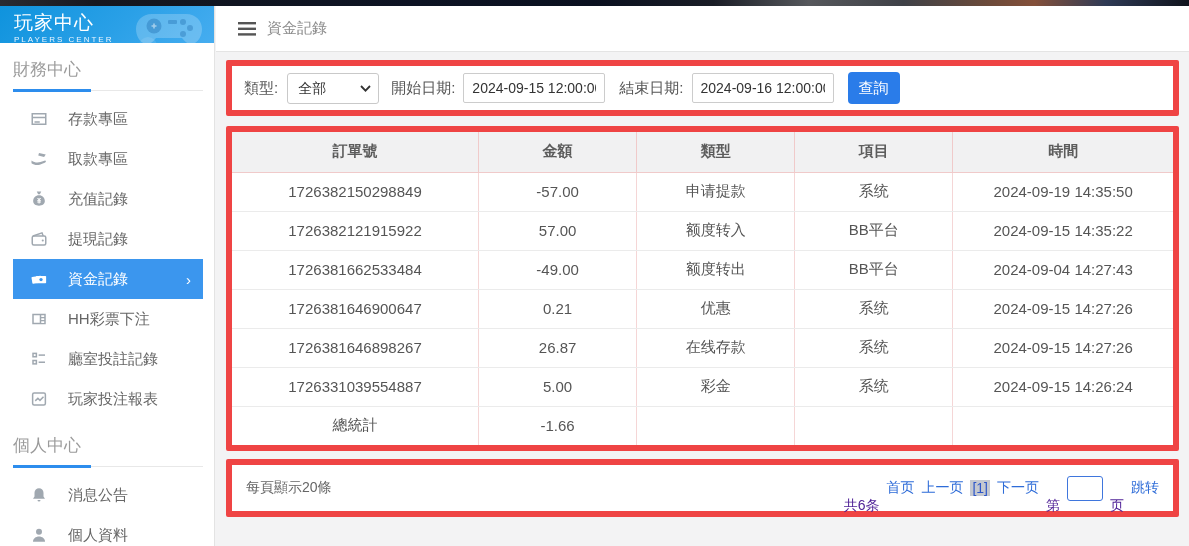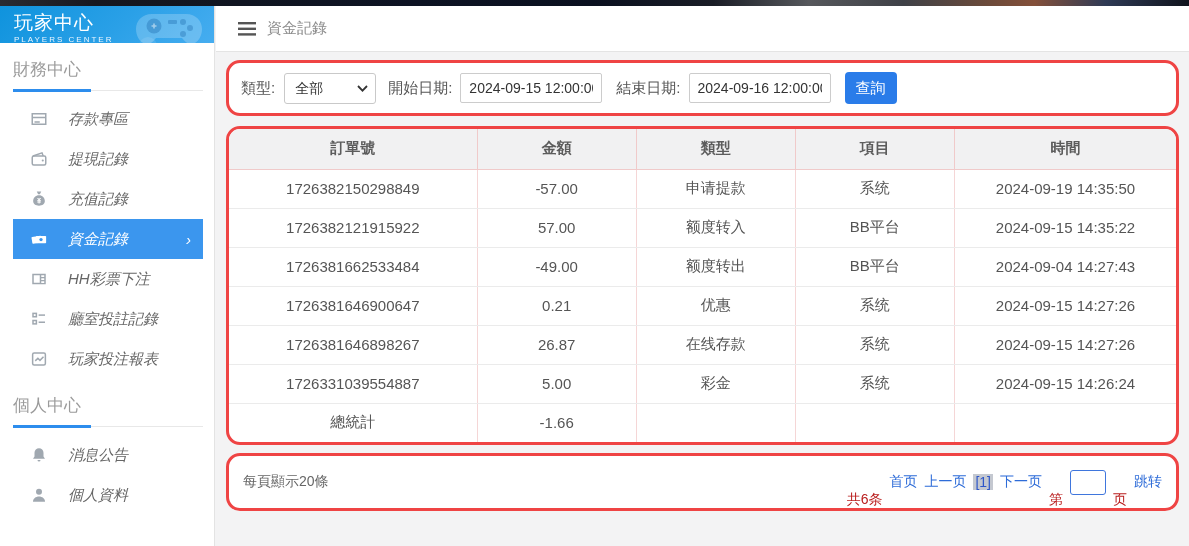--- a/index.html
+++ b/index.html
@@ -31,38 +31,38 @@
     color:#9b9b9b; font-size:17px;
     border-bottom:1px solid #e8e8e8; position:relative;
   }
   .section-title::after{
     content:""; position:absolute; left:0; bottom:-2px; width:78px; height:3px; background:#2d8ded;
   }
   .menu{ list-style:none; margin:8px 0 0; padding:0; }
   .menu-item{
     display:flex; align-items:center; height:40px;
     margin:0 11px 0 13px; padding-left:17px;
-    color:#666; font-size:15px; cursor:pointer;font-style:italic;
+    color:#666; font-size:15px; cursor:pointer;
   }
   .menu-item .icn{ width:18px; height:18px; margin-right:20px; color:#a0a8b0; flex:0 0 auto; display:flex; align-items:center; }
   .menu-item .icn svg{ width:100%; height:100%; }
   .menu-item.active{ background:#3b96ee; color:#fff; }
   .menu-item.active .icn{ color:#fff; }
   .menu-item .chev{ display:none; margin-left:auto; margin-right:12px; font-size:15px; line-height:1; }
   .menu-item.active .chev{ display:block; }
   
   .main{ position:absolute; top:6px; left:216px; width:973px; height:540px; }
   .topbar{
     height:46px; background:#fff; border-bottom:1px solid #e4e4e4;
     display:flex; align-items:center; padding-left:22px;
   }
   .hamburger{ cursor:pointer; display:flex; }
   .topbar-title{ margin-left:11px; color:#8b8b8b; font-size:15px; }
   .card{
-    margin:8px 10px 0; background:#fff; border:3px solid #ef4444; border-radius:14px;
+    margin:8px 10px 0; background:#fff; border:6px solid #ef4444; border-radius:2px;
   }
   
   .filter-card{ height:56px; display:flex; align-items:center; padding:0 12px; }
   .flabel{ color:#555; font-size:15px; }
   .select-wrap{ position:relative; margin:0 12px 0 9px; }
   .select-wrap select{
     appearance:none; -webkit-appearance:none; -moz-appearance:none;
     width:92px; height:31px; border:1px solid #c9c9c9; border-radius:3px;
     background:#fff; font-size:14px; color:#333; padding:0 24px 0 10px;
     font-family:inherit;
@@ -90,21 +90,21 @@
   }
   th:last-child, td:last-child{ border-right:none; }
   tr:last-child td{ border-bottom:none; }
   
   .footer-card{
     height:58px; display:flex; align-items:center; justify-content:space-between;
     padding:0 14px;
   }
   .page-size{ color:#666; font-size:14px; }
   .pager{ display:flex; align-items:center; gap:7px; font-size:14px; }
-  .ptotal,.jlabel{ color:#b91c1c;margin-top:36px; }
+  .ptotal,.jlabel{ color:#4c1d95;margin-top:36px; }
   .plink{ color:#2e6cd8; cursor:pointer; text-decoration:none; }
   .pcurrent{ background:#c4c8d0; color:#2d56c9; padding:0 2px; }
   .jump-input{ width:36px; height:25px; border:1px solid #3f76dd; border-radius:3px; font-family:inherit; padding:0 4px; }
 </style>
 </head>
 <body>
 
 <div class="top-strip"></div>
 
 <div class="sidebar">
@@ -130,36 +130,45 @@
     <li class="menu-item">
       <span class="icn">
         <svg viewBox="0 0 24 24" fill="currentColor">
             <path d="M2 4h20v16H2V4zm2 2v3h16V6H4zm0 5v7h16v-7H4zm2 4h7v2H6v-2z"></path>
           </svg>
       </span>
       <span>存款專區</span>
     </li>
     <li class="menu-item">
       <span class="icn">
+        <svg viewBox="0 0 24 24" fill="currentColor">
+            <path d="M12 4l9 2-2.2 3.4L11 7.2z"></path>
+            <path d="M2 14c4 3 8 3.2 12 2.1l6.2-2c2 .5 1 2.2-.6 2.8L13 19.5c-4 1.2-8 .3-11-1.8z"></path>
+          </svg>
+      </span>
+      <span>取款專區</span>
+    </li>
+    <li class="menu-item">
+      <span class="icn">
+        <svg viewBox="0 0 24 24" fill="currentColor">
+            <path d="M9 2h6l-1.8 3.6h-2.4z"></path>
+            <path d="M12 7c4.5 0 7.8 3.6 7.8 7.8 0 4-3.3 6.2-7.8 6.2s-7.8-2.2-7.8-6.2C4.2 10.6 7.5 7 12 7zm-2.6 3.6l2 2.6H9.6v1.2h1.8v1h-1.8v1.2h1.8V18h1.4v-1.4h1.8v-1.2h-1.8v-1h1.8v-1.2h-1.8l2-2.6h-1.7L12 12l-1 -1.4z" fill-rule="evenodd"></path>
+          </svg>
+      </span>
+      <span>充值記錄</span>
+    </li>
+    <li class="menu-item">
+      <span class="icn">
         <svg viewBox="0 0 24 24" fill="none" stroke="currentColor" stroke-width="2">
             <path d="M4 8l12-4.2L17.6 8"></path>
             <rect x="3" y="8" width="18" height="12" rx="2"></rect>
             <circle cx="17" cy="14" r="1.4" fill="currentColor" stroke="none"></circle>
           </svg>
       </span>
       <span>提現記錄</span>
-    </li>
-    <li class="menu-item">
-      <span class="icn">
-        <svg viewBox="0 0 24 24" fill="currentColor">
-            <path d="M9 2h6l-1.8 3.6h-2.4z"></path>
-            <path d="M12 7c4.5 0 7.8 3.6 7.8 7.8 0 4-3.3 6.2-7.8 6.2s-7.8-2.2-7.8-6.2C4.2 10.6 7.5 7 12 7zm-2.6 3.6l2 2.6H9.6v1.2h1.8v1h-1.8v1.2h1.8V18h1.4v-1.4h1.8v-1.2h-1.8v-1h1.8v-1.2h-1.8l2-2.6h-1.7L12 12l-1 -1.4z" fill-rule="evenodd"></path>
-          </svg>
-      </span>
-      <span>充值記錄</span>
     </li>
     <li class="menu-item active">
       <span class="icn">
         <svg viewBox="0 0 24 24">
             <g fill="currentColor">
               <rect x="2.5" y="8.5" width="13" height="9" rx="1" transform="rotate(-9 9 13)"></rect>
               <rect x="8" y="8" width="13.5" height="9.5" rx="1"></rect>
             </g>
             <circle cx="14.7" cy="12.7" r="2.2" fill="#3b96ee"></circle>
           </svg>

